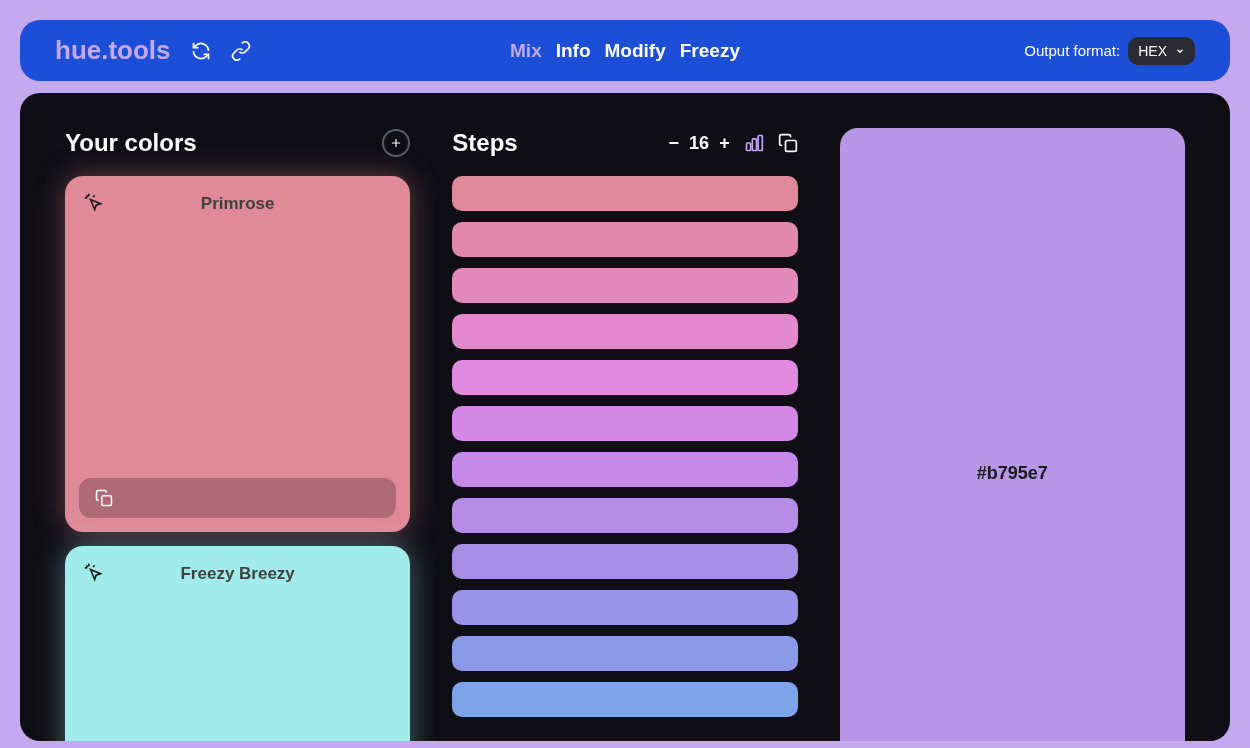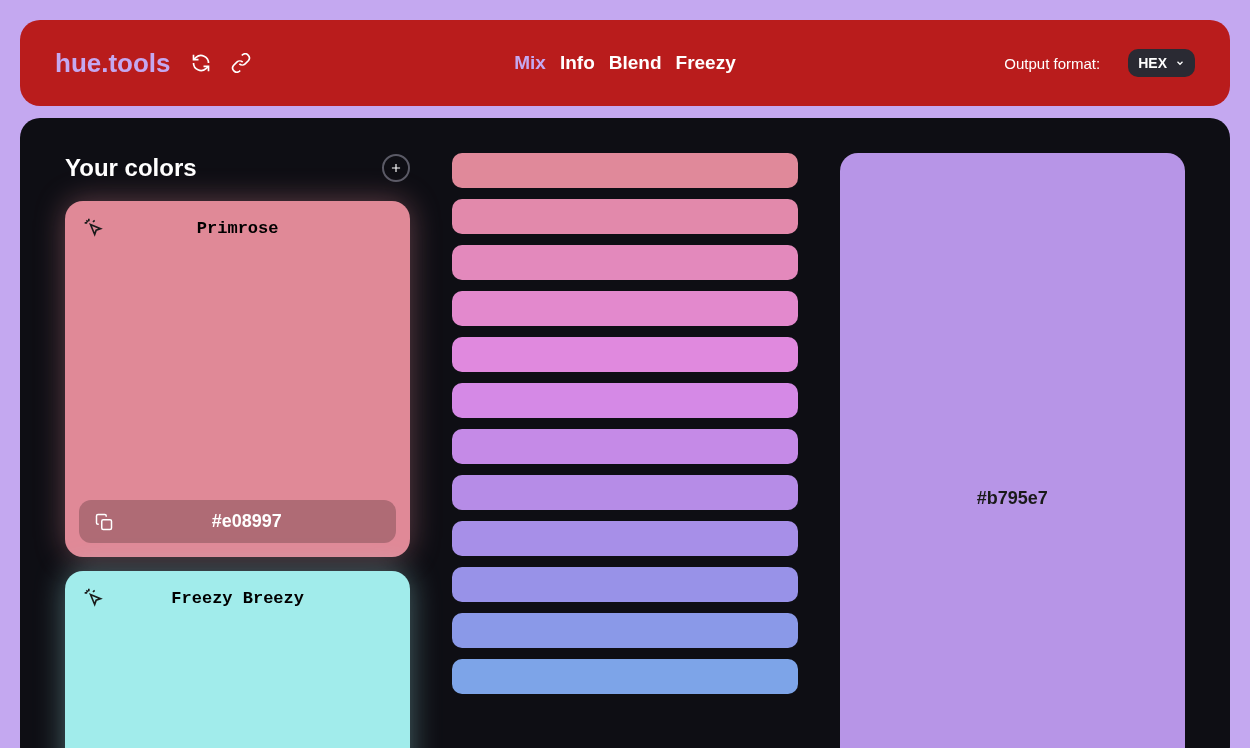--- a/index.html
+++ b/index.html
@@ -9,23 +9,23 @@
     }
     body {
       font-family: -apple-system, BlinkMacSystemFont, 'Segoe UI', sans-serif;
       background: #c4a8f0;
       padding: 20px;
       width: 1250px;
       height: 748px;
       overflow: hidden;
     }
     .header {
-      background: #b91c1c;
+      background: #1d4ed8;
       border-radius: 20px;
-      height: 86px;
+      height: 61px;
       display: flex;
       align-items: center;
       padding: 0 35px;
       justify-content: space-between;
     }
     .header-left {
       display: flex;
       align-items: center;
       gap: 20px;
     }
@@ -53,34 +53,34 @@
       font-weight: 700;
       cursor: pointer;
     }
     .nav-item.active {
       color: #c4a8f0;
       text-align: right;
     }
     .header-right {
       display: flex;
       align-items: center;
-      gap: 28px;
+      gap: 8px;
     }
     .output-label {
       color: #fff;
       font-size: 15px;
     }
     .format-select {
       background: #2a2a33;
       color: #fff;
       border: none;
       border-radius: 10px;
       padding: 6px 10px;
       font-size: 14px;
-      font-weight: 700;
+      font-weight: 400;
       display: flex;
       align-items: center;
       gap: 8px;
       cursor: pointer;
     }
     .main {
       background: #0e0e14;
       border-radius: 20px;
       margin-top: 12px;
       padding: 35px 45px;
@@ -147,26 +147,25 @@
       height: 356px;
       box-shadow: 0 0 30px rgba(161, 236, 235, 0.4);
     }
     .card-cursor {
       position: absolute;
       top: 16px;
       left: 18px;
       color: #1a1a1a;
     }
     .card-title {
-      color: #000000;
+      color: #404040;
       font-size: 17px;
       font-weight: 600;
       text-align: center;
       padding-top: 2px;
-      font-family: Liberation Mono, monospace;
     }
     .hex-pill {
       position: absolute;
       bottom: 14px;
       left: 14px;
       right: 14px;
       background: rgba(0,0,0,0.22);
       border-radius: 12px;
       padding: 11px 16px;
       display: flex;
@@ -238,21 +237,21 @@
         <path d="M3 12a9 9 0 0015 6.7l3-2.7"></path>
     </svg>
     <svg class="header-icon" viewBox="0 0 24 24" fill="none" stroke="currentColor" stroke-width="2">
       <path d="M10 13a5 5 0 007 0l4-4a5 5 0 00-7-7l-1 1"></path>
         <path d="M14 11a5 5 0 00-7 0l-4 4a5 5 0 007 7l1-1"></path>
     </svg>
   </div>
   <div class="nav">
     <div class="nav-item active">Mix</div>
     <div class="nav-item">Info</div>
-    <div class="nav-item">Blend</div>
+    <div class="nav-item">Modify</div>
     <div class="nav-item">Freezy</div>
   </div>
   <div class="header-right">
     <span class="output-label">Output format:</span>
     <div class="format-select">
       <span>HEX</span>
       <svg width="10" height="10" viewBox="0 0 24 24" fill="none" stroke="currentColor" stroke-width="3">
         <path d="M6 9l6 6 6-6"></path>
       </svg>
     </div>
@@ -275,34 +274,52 @@
       <svg class="card-cursor" width="20" height="20" viewBox="0 0 24 24" fill="none" stroke="currentColor" stroke-width="2">
         <path d="M9 9l5 12 1.8-5.2L21 14 9 9z"></path>
           <path d="M7 2v3M2 7h3M4 4l2 2M14 4l-2 2"></path>
       </svg>
       <div class="card-title">Primrose</div>
       <div class="hex-pill">
         <svg class="copy-icon" viewBox="0 0 24 24" fill="none" stroke="currentColor" stroke-width="2">
           <rect x="9" y="9" width="13" height="13" rx="2"></rect>
             <path d="M5 15H4a2 2 0 01-2-2V4a2 2 0 012-2h9a2 2 0 012 2v1"></path>
         </svg>
-        <span class="hex-value">#e08997</span>
       </div>
     </div>
 
     <div class="color-card color-card-2">
       <svg class="card-cursor" width="20" height="20" viewBox="0 0 24 24" fill="none" stroke="currentColor" stroke-width="2">
         <path d="M9 9l5 12 1.8-5.2L21 14 9 9z"></path>
           <path d="M7 2v3M2 7h3M4 4l2 2M14 4l-2 2"></path>
       </svg>
       <div class="card-title">Freezy Breezy</div>
     </div>
   </div>
 
   <div>
+    <div class="column-header">
+      <div class="column-title">Steps</div>
+      <div class="header-controls">
+        <div class="stepper">
+          <span class="step-btn">−</span>
+          <span>16</span>
+          <span class="step-btn">+</span>
+        </div>
+        <svg class="icon-btn active" width="20" height="20" viewBox="0 0 24 24" fill="none" stroke="currentColor" stroke-width="2">
+          <rect x="3" y="12" width="5" height="9" rx="1"></rect>
+            <rect x="10" y="7" width="5" height="14" rx="1"></rect>
+            <rect x="17" y="3" width="5" height="18" rx="1"></rect>
+        </svg>
+        <svg class="icon-btn" width="20" height="20" viewBox="0 0 24 24" fill="none" stroke="currentColor" stroke-width="2">
+          <rect x="9" y="9" width="13" height="13" rx="2"></rect>
+            <path d="M5 15H4a2 2 0 01-2-2V4a2 2 0 012-2h9a2 2 0 012 2v1"></path>
+        </svg>
+      </div>
+    </div>
     <div class="steps-list" id="steps-list">
         <div class="step-swatch" style="background: rgb(224, 137, 154);"></div>
         <div class="step-swatch" style="background: rgb(226, 137, 171);"></div>
         <div class="step-swatch" style="background: rgb(227, 137, 188);"></div>
         <div class="step-swatch" style="background: rgb(227, 137, 205);"></div>
         <div class="step-swatch" style="background: rgb(224, 137, 222);"></div>
         <div class="step-swatch" style="background: rgb(213, 137, 230);"></div>
         <div class="step-swatch" style="background: rgb(197, 138, 231);"></div>
         <div class="step-swatch" style="background: rgb(182, 140, 231);"></div>
         <div class="step-swatch" style="background: rgb(167, 143, 232);"></div>

